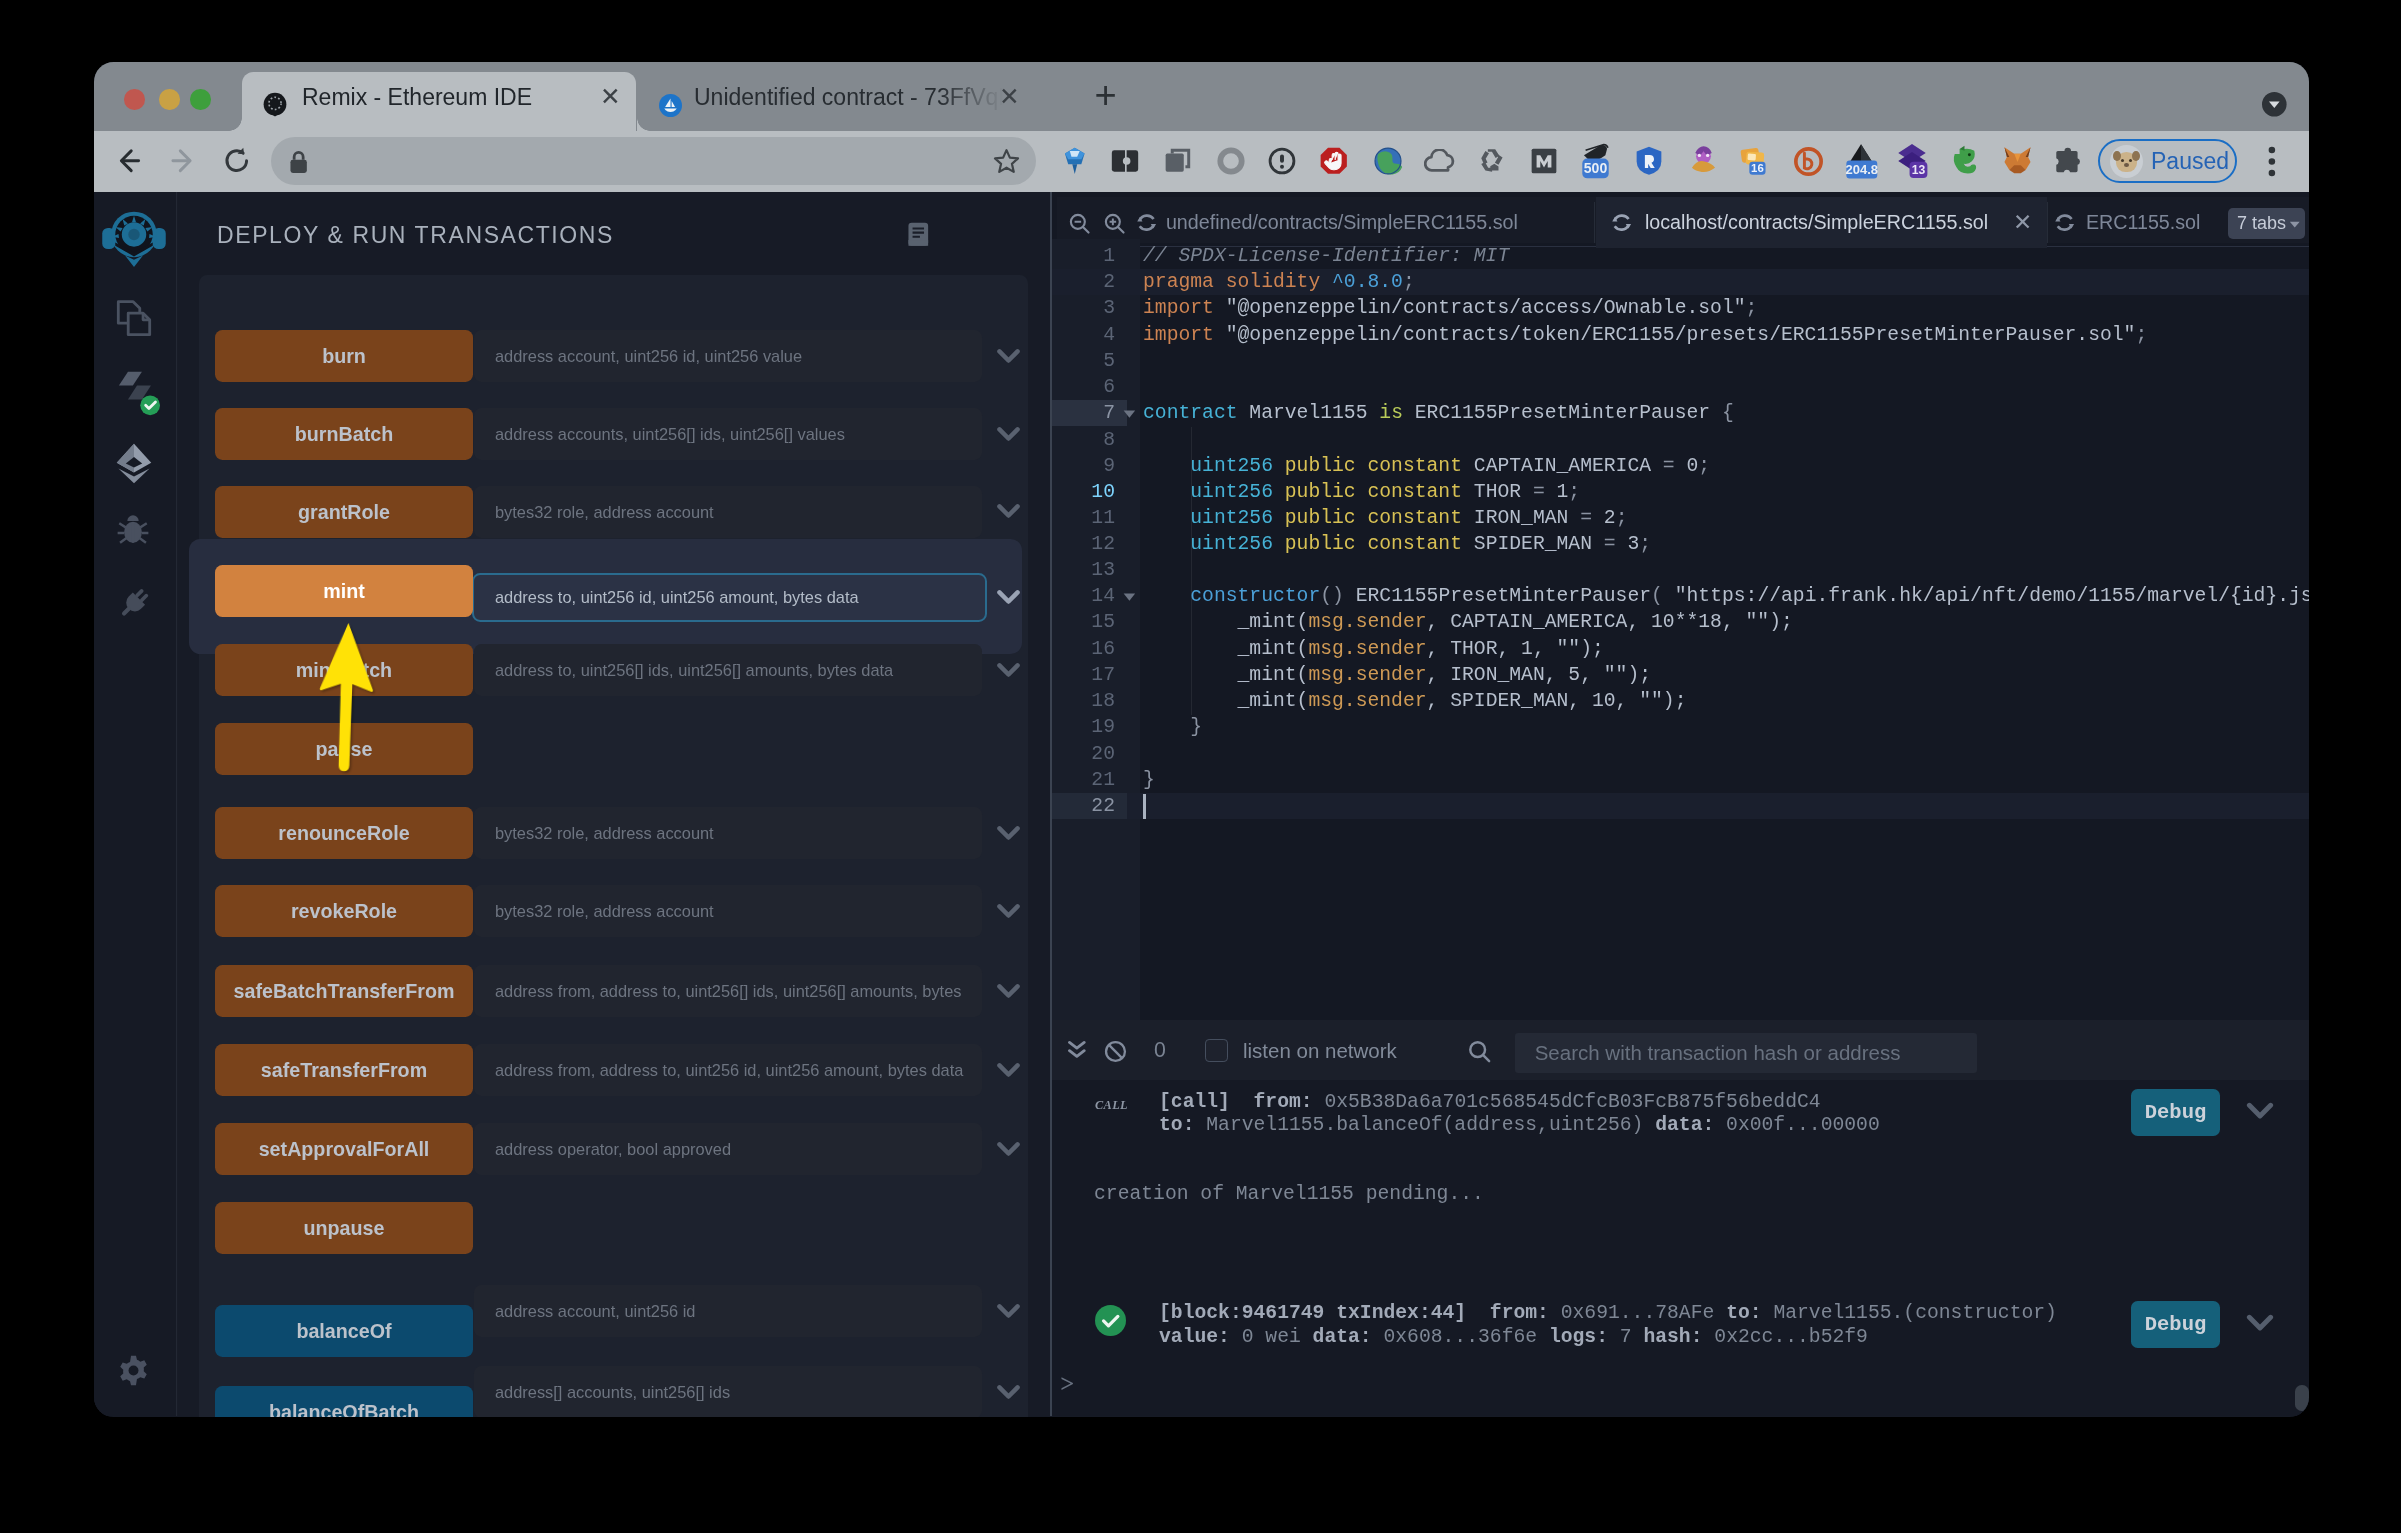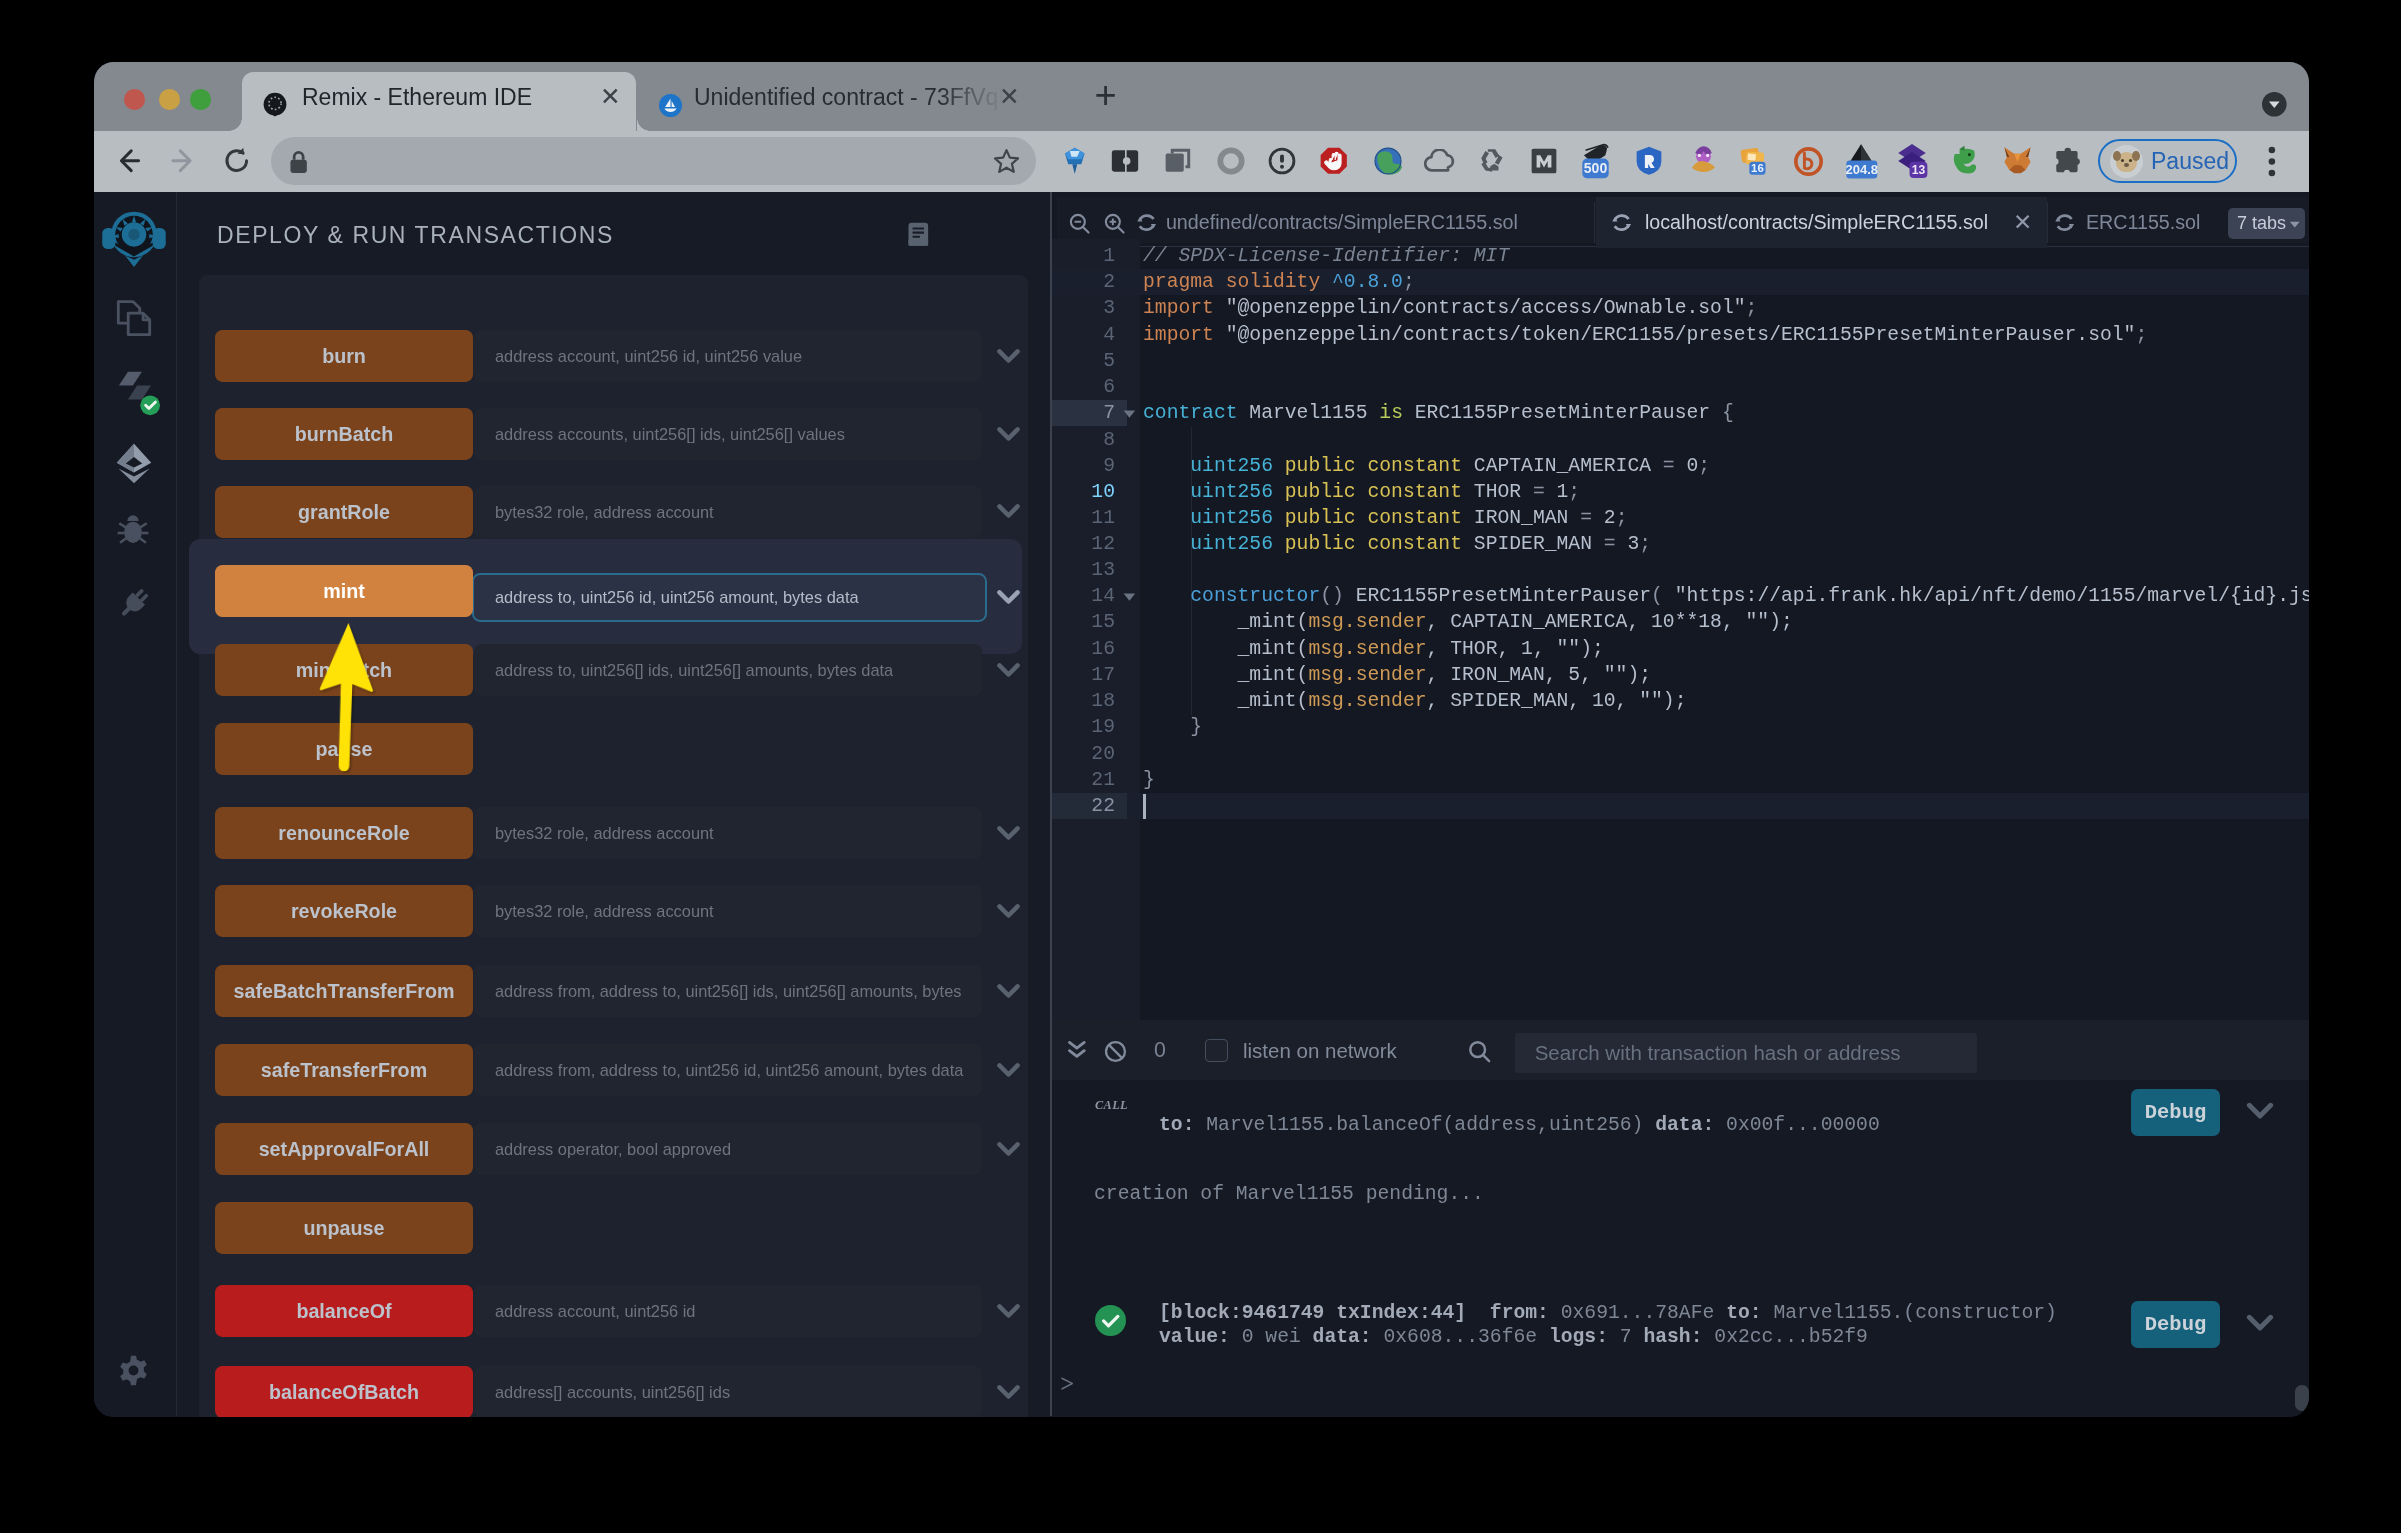--- a/index.html
+++ b/index.html
@@ -18,21 +18,21 @@
   #toolbar{left:0;top:69px;width:2215px;height:62px;background:#b8bdc1;}
   #urlpill{left:177px;top:75px;width:765px;height:48px;border-radius:24.6px;background:#a3a9ae;}
   #pausedpill{left:2004px;top:77px;width:139px;height:44px;border-radius:23px;border:2.5px solid #1a6ec5;box-sizing:border-box;}
   
   #content{left:0;top:130px;width:2215px;height:1224px;background:#181c27;}
   #iconbar{left:0;top:0;width:82px;height:1224px;background:#161a25;border-right:1.6px solid #232834;}
   #panel{left:84px;top:0;width:873px;height:1224px;background:#171b26;}
   #fncontainer{left:20.5px;top:83px;width:829px;height:1142px;background:#1d222e;border-radius:8.2px 8.2px 0 0;}
   .frow-btn{width:258px;height:52px;border-radius:7.4px;background:#7a431b;color:#bcc2cb;font-weight:700;
             font-size:19.7px;text-align:center;line-height:52px;}
-  .frow-btn.teal{background:#b91c1c;}
+  .frow-btn.teal{background:#0c4a6e;margin-top:20px;}
   .frow-pill{width:508px;height:52px;border-radius:7.4px;background:#21252f;}
   .ptxt{font-size:16.4px;color:#6d7480;line-height:52px;white-space:nowrap;}
   .chev{width:23px;height:14.8px;}
   
   #editor{left:958px;top:0;width:1257px;height:1224px;background:#141823;}
   #edtabs{left:4.9px;top:4.9px;width:1252px;height:46px;background:#171b26;}
   #gutter{left:0;top:47px;width:88px;height:781px;background:#191e2a;}
   .lnum{position:absolute;width:63px;text-align:right;font-family:"Liberation Mono",monospace;
         font-size:19.7px;color:#5b6475;height:26px;line-height:26px;}
   .cline{position:absolute;left:91px;font-family:"Liberation Mono",monospace;font-size:19.7px;
@@ -482,20 +482,21 @@
           <svg class="abs" style="left:415px;top:19px;" width="24.6" height="24.6" viewBox="0 0 30 30">
       <circle cx="13" cy="13" r="9" fill="none" stroke="#828b9c" stroke-width="3"></circle>
       <path d="M20 20 L27 27" stroke="#828b9c" stroke-width="3" stroke-linecap="round"></path>
             </svg>
           <div class="abs" style="left:463px;top:13px;width:462px;height:40px;background:#242935;border-radius:3.3px;">
       <div class="abs" style="left:19.7px;top:0;height:40px;line-height:40px;font-size:20.5px;color:#68717f;white-space:nowrap;">Search with transaction hash or address</div>
             </div>
         </div>
         <div id="termbody" class="abs"></div>
         <div class="abs mono" style="left:43px;top:906px;font-size:12.3px;font-weight:700;font-style:italic;color:#8d96a4;letter-spacing:0.4px;">CALL</div>
+        <div class="tline" style="left:107px;top:898px;"><b>[call]</b>  <b>from:</b> 0x5B38Da6a701c568545dCfcB03FcB875f56beddC4</div>
         <div class="tline" style="left:107px;top:921px;"><b>to:</b> Marvel1155.balanceOf(address,uint256) <b>data:</b> 0x00f...00000</div>
         <div class="dbg" style="left:1079px;top:897px;">Debug</div>
         <svg class="abs" style="left:1194px;top:910px;" width="28" height="18" viewBox="0 0 34 22">
       <path d="M4 4 L17 17 L30 4" fill="none" stroke="#555e6d" stroke-width="6" stroke-linecap="round" stroke-linejoin="round"></path>
           </svg>
         <div class="tline" style="left:42px;top:990px;">creation of Marvel1155 pending...</div>
         <svg class="abs" style="left:43px;top:1113px;" width="31" height="31" viewBox="0 0 38 38">
       <circle cx="19" cy="19" r="19" fill="#239253"></circle>
       <path d="M10.5 19.5 L16.5 25.5 L28 14" fill="none" stroke="#eef6f0" stroke-width="4" stroke-linecap="round" stroke-linejoin="round"></path>
           </svg>

